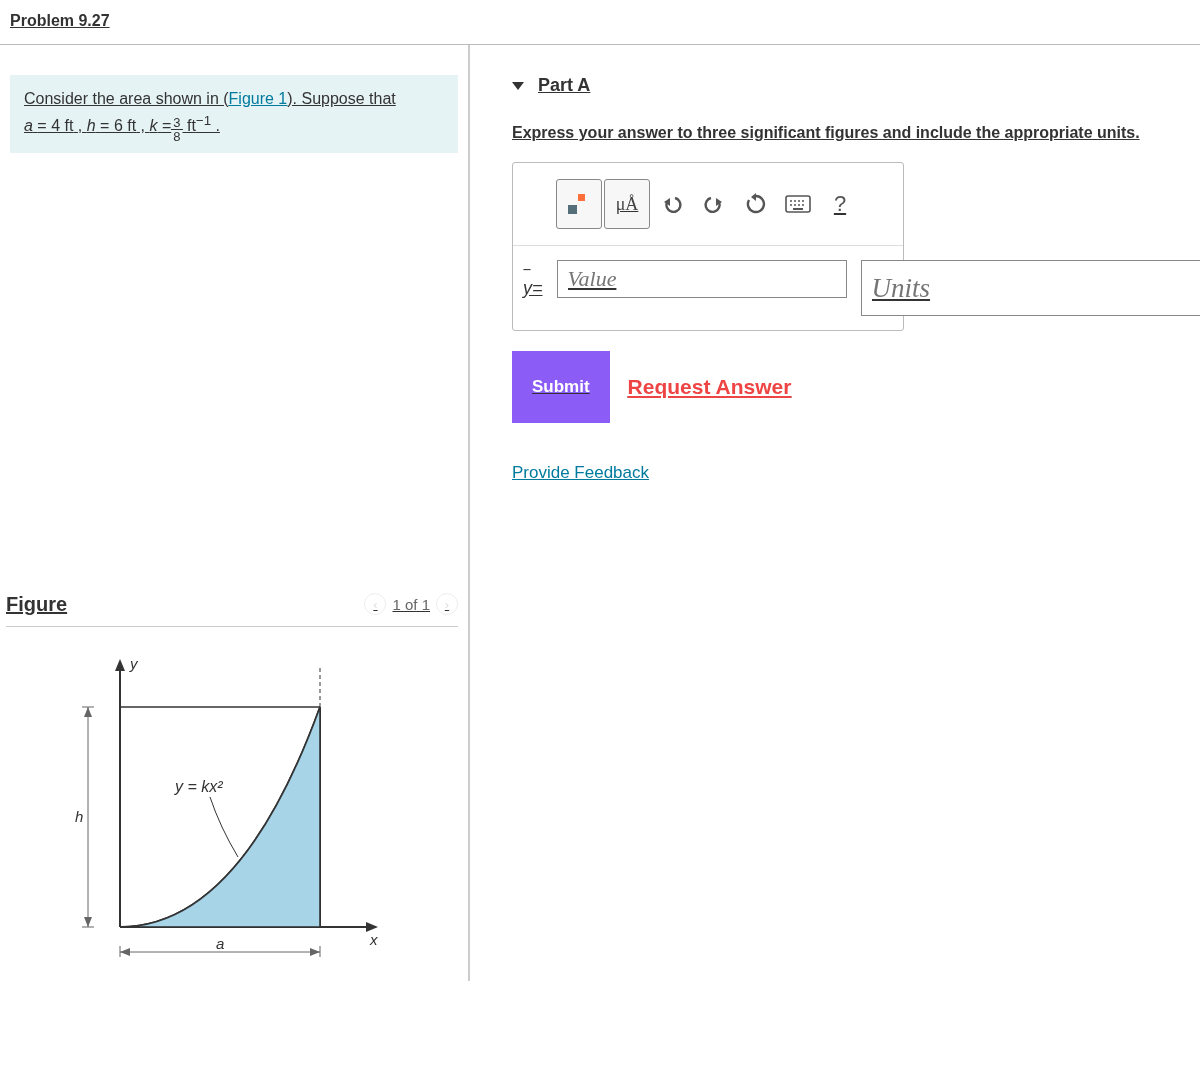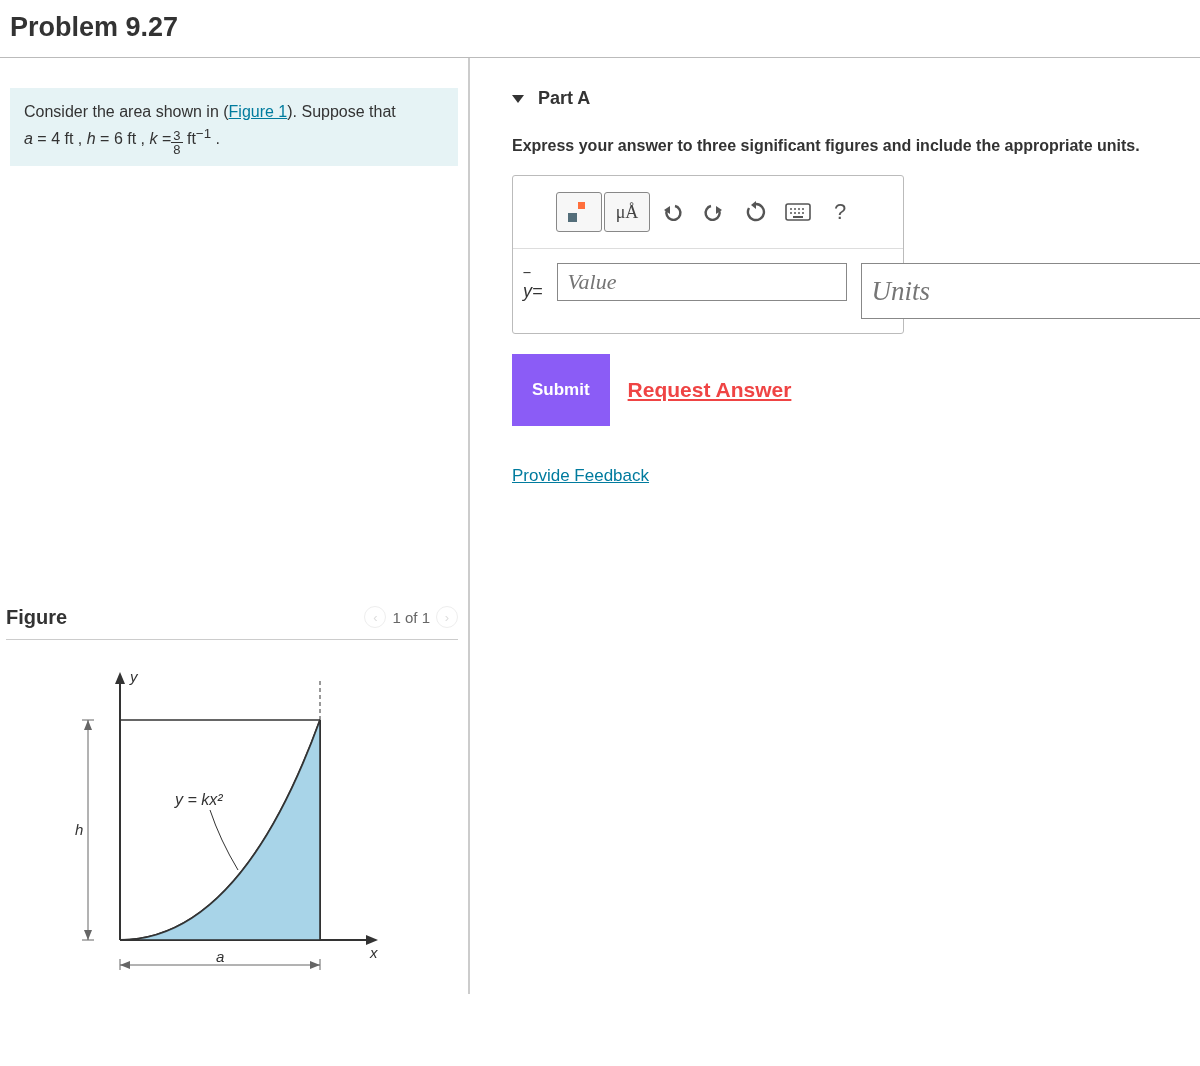--- a/index.html
+++ b/index.html
@@ -5,27 +5,29 @@
   * { box-sizing: border-box; margin: 0; padding: 0; }
   body {
     font-family: Arial, Helvetica, sans-serif;
     color: #333;
     background: #fff;
     width: 1200px;
   }
   .problem-header {
     padding: 12px 10px 14px 10px;
     border-bottom: 1px solid #bbb;
-    font-size: 27px;
+    font-size: 16px;
     font-weight: bold;
     color: #333;
+    text-decoration: underline;
   }
   .main-area {
     display: flex;
     position: relative;
+    text-decoration: underline;
   }
   .left-col {
     width: 470px;
     flex: 0 0 470px;
     border-right: 2px solid #ccc;
     padding-top: 30px;
   }
   .right-col {
     flex: 1;
     padding: 30px 10px 10px 30px;
@@ -78,21 +80,21 @@
   .prompt2 { font-size:16px; font-weight:bold; margin-bottom:20px;}
   .answer-box {
     border:1px solid #bbb; border-radius:3px; padding:0; width:392px;
     display:flex; flex-direction:column; margin-bottom:20px;
   }
   .toolbar {
     display:flex; align-items:center; justify-content:center; gap:2px;
     padding:16px 10px; border-bottom:1px solid #ddd;
   }
   .tool-btn {
-    width:46px; height:40px; border:1px solid #888; border-radius:3px;
+    width:46px; height:50px; border:1px solid #888; border-radius:3px;
     display:flex; align-items:center; justify-content:center;
     background:#f7f7f7; font-size:18px; cursor:pointer; color:#444;
   }
   .tool-btn.flat { border:none; background:transparent; font-size:22px; color:#555; width:40px;}
   .input-row {
     display:flex; align-items:stretch; padding:14px 10px; gap:14px;
   }
   .ybar-label { display:flex; align-items:center; font-size:18px; font-style:italic;}
   .val-input {
     flex:0 0 150px; height:36px; border:1px solid #888;

